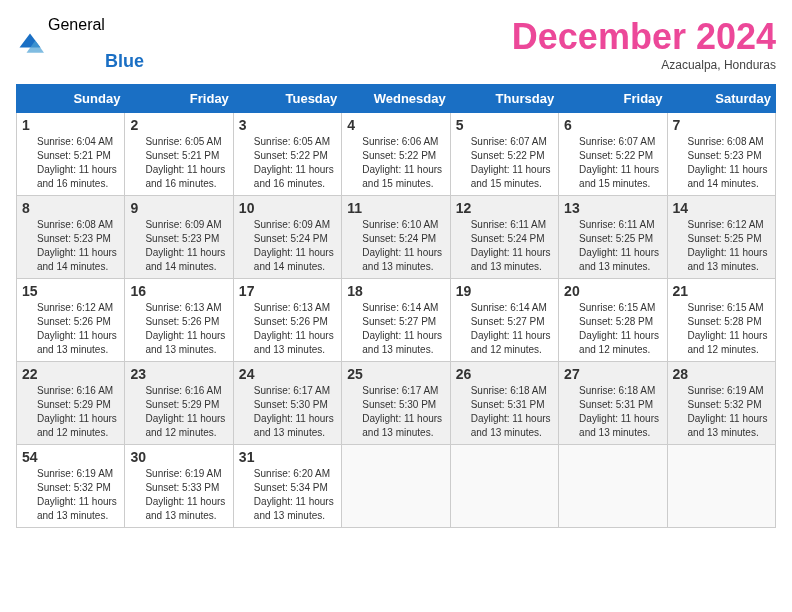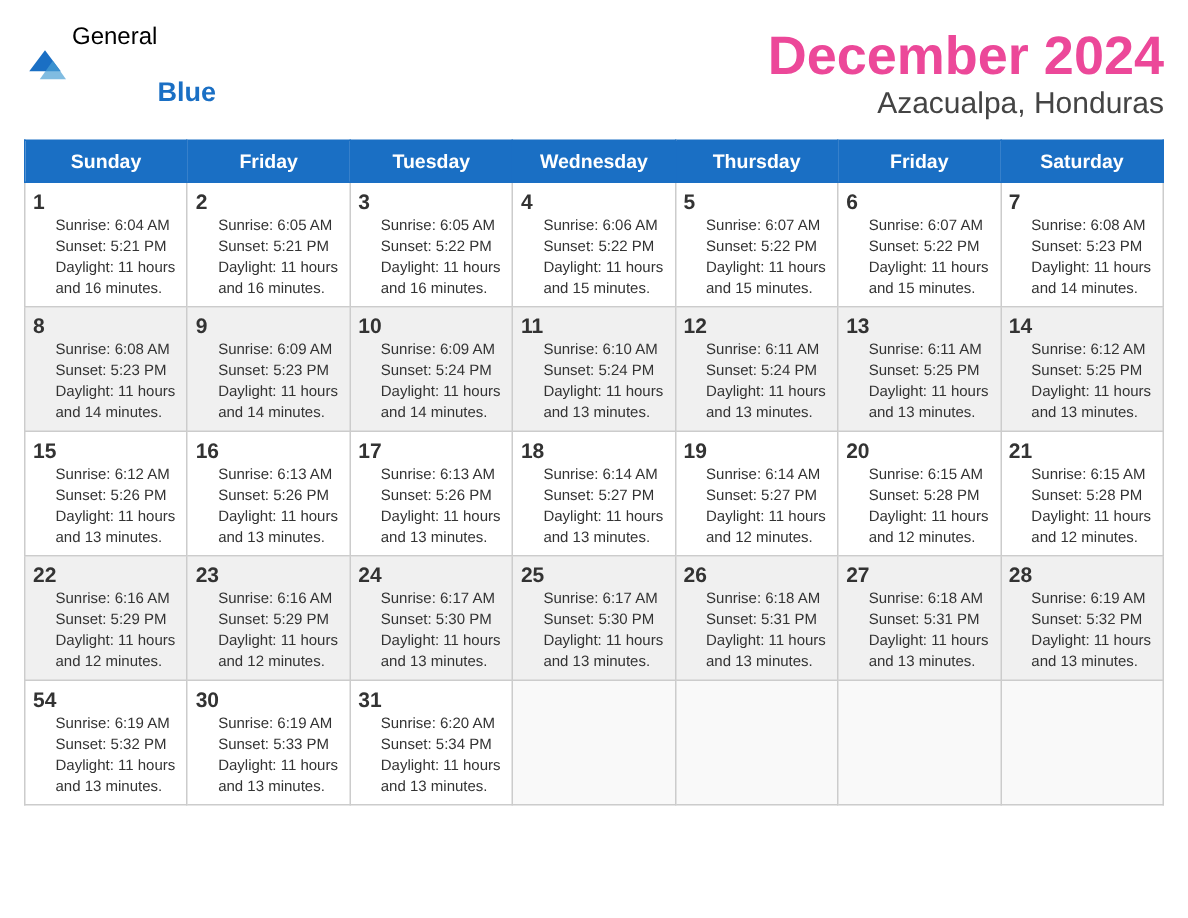--- a/index.html
+++ b/index.html
@@ -38,35 +38,35 @@
     }
     .title-block {
       text-align: right;
     }
     .month-title {
       font-size: 36px;
       font-weight: bold;
       color: #ec4899;
     }
     .location {
-      font-size: 20px;
+      font-size: 12px;
       color: #444;
     }
     .calendar {
       width: 100%;
       border-collapse: collapse;
       border: 1px solid #ccc;
     }
     .calendar th {
       background: #1a6fc4;
       color: #fff;
       font-size: 13px;
       font-weight: bold;
       padding: 6px 4px;
-      text-align: center;
+      text-align: right;
       border: 1px solid #1a6fc4;
     }
     .calendar td {
       border: 1px solid #ccc;
       vertical-align: top;
       padding: 4px 5px;
       width: 108px;
       min-height: 80px;
       font-size: 10.5px;
       color: #333;

